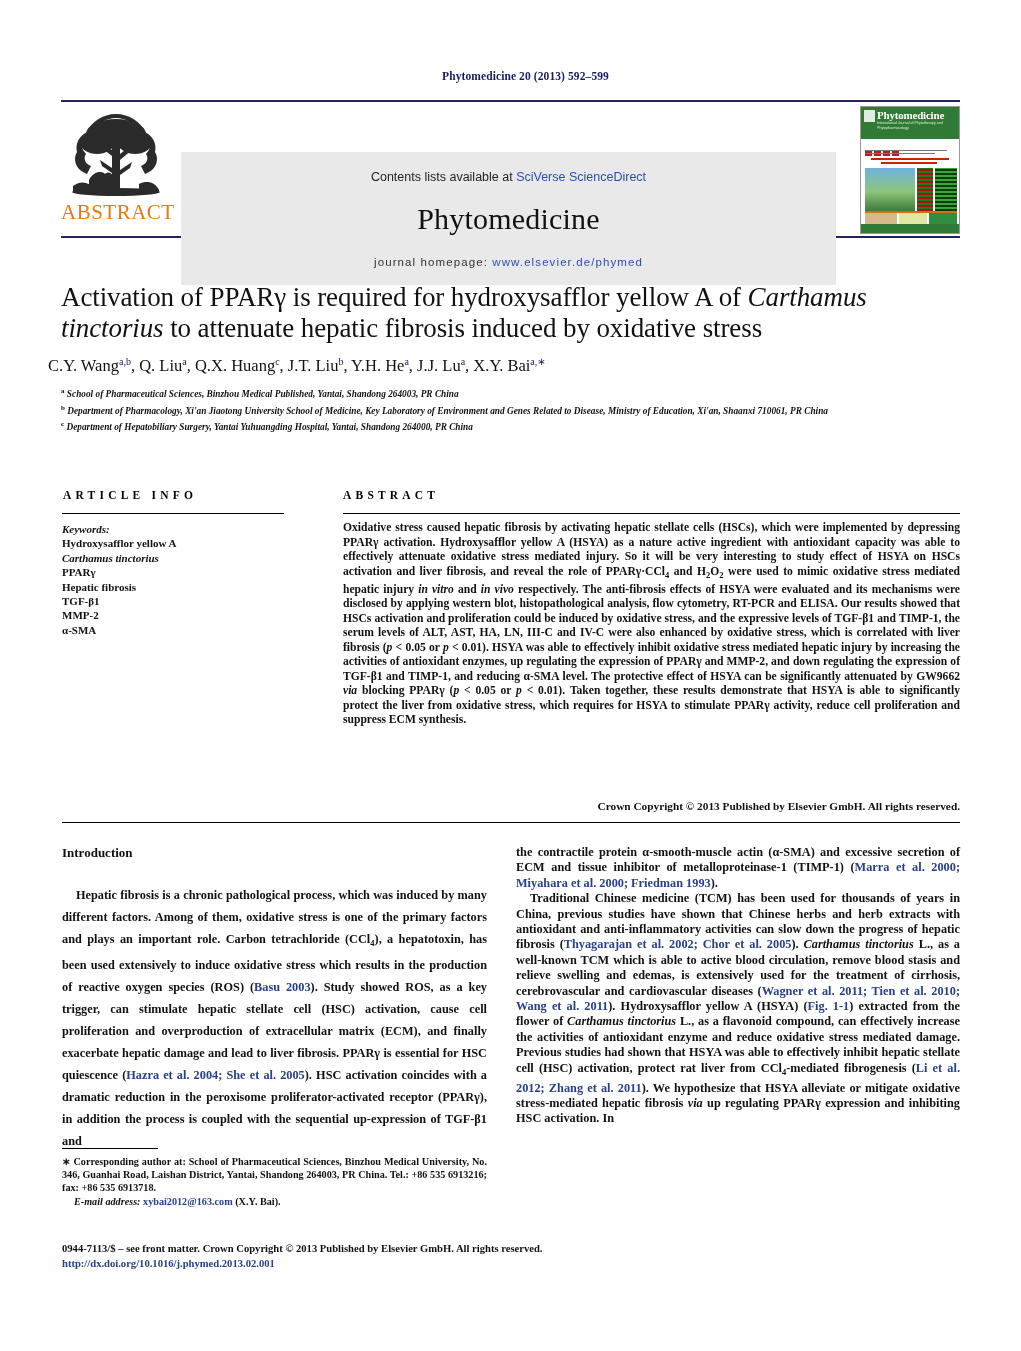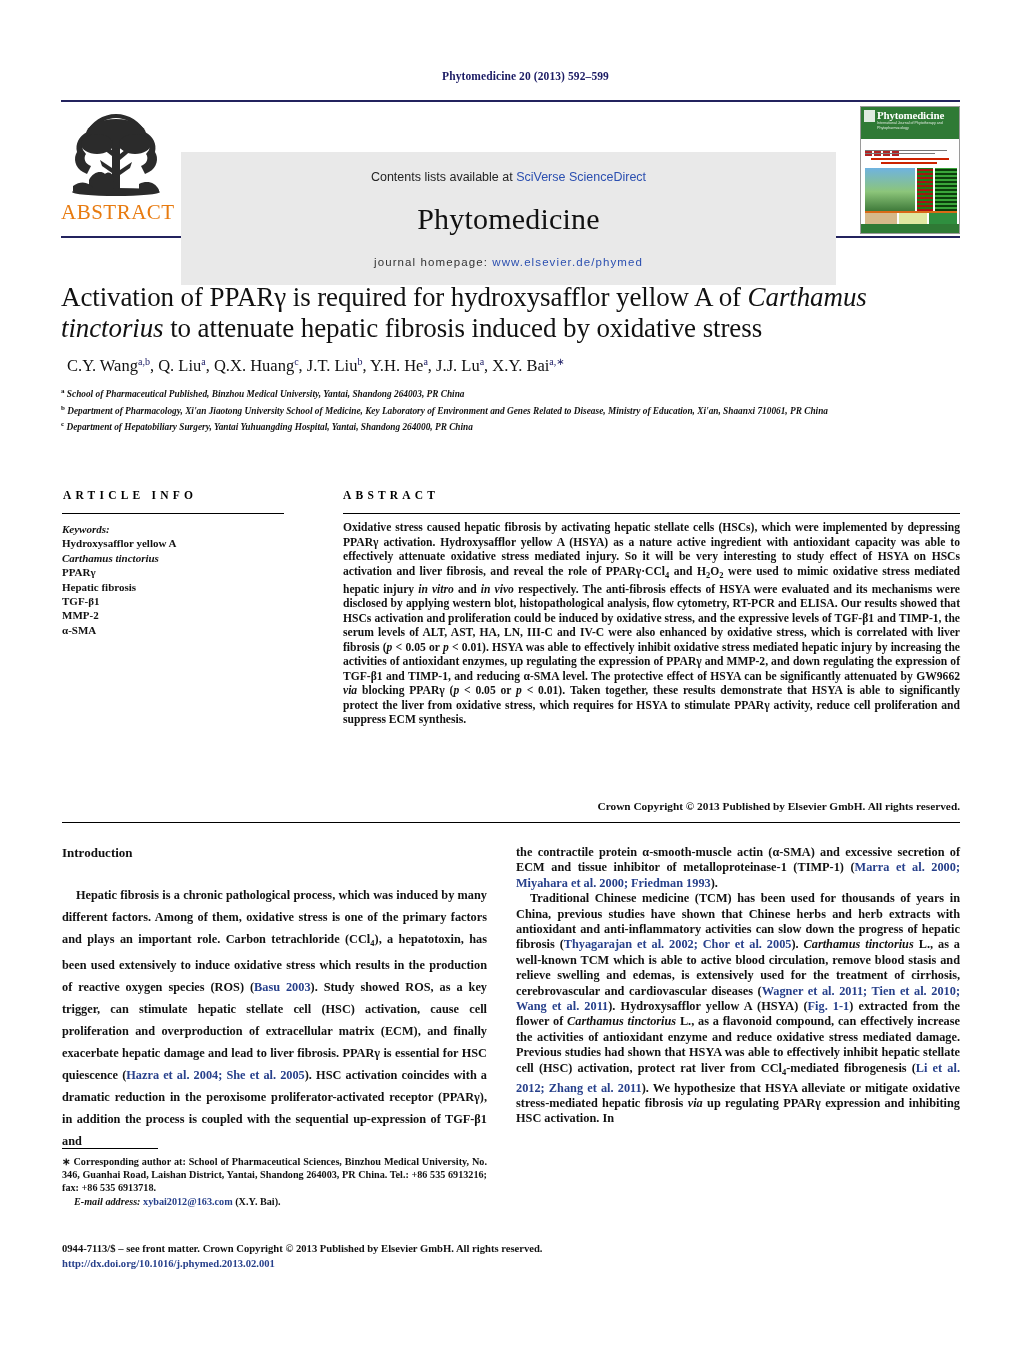--- a/index.html
+++ b/index.html
@@ -172,21 +172,21 @@
     font-size: 27px;
     font-weight: 400;
     line-height: 31px;
     color: #111;
     letter-spacing: -.1px;
   }
   h1.article-title .it { font-style: italic; }
 
   .authors {
     position: absolute;
-    left: 67px; top: 355px;
+    left: 48px; top: 355px;
     width: 880px;
     font-family: "Liberation Serif", serif;
     font-size: 16.5px;
     color: #111;
   }
   .authors sup { font-size: 10px; color: #1b1b64; vertical-align: super; }
 
   .affils {
     position: absolute;
     left: 61px; top: 385px;
@@ -422,21 +422,21 @@
     <span><span>C.Y. Wang</span><sup>a,b</sup></span>,
     <span><span>Q. Liu</span><sup>a</sup></span>,
     <span><span>Q.X. Huang</span><sup>c</sup></span>,
     <span><span>J.T. Liu</span><sup>b</sup></span>,
     <span><span>Y.H. He</span><sup>a</sup></span>,
     <span><span>J.J. Lu</span><sup>a</sup></span>,
     <span><span>X.Y. Bai</span><sup>a,∗</sup></span>
   </div>
 
   <div class="affils">
-    <div><sup>a</sup> <span>School of Pharmaceutical Published, Binzhou Medical University, Yantai, Shandong 264003, PR China</span></div>
+    <div><sup>a</sup> <span>School of Pharmaceutical Sciences, Binzhou Medical Published, Yantai, Shandong 264003, PR China</span></div>
     <div><sup>b</sup> <span>Department of Pharmacology, Xi'an Jiaotong University School of Medicine, Key Laboratory of Environment and Genes Related to Disease, Ministry of Education, Xi'an, Shaanxi 710061, PR China</span></div>
     <div><sup>c</sup> <span>Department of Hepatobiliary Surgery, Yantai Yuhuangding Hospital, Yantai, Shandong 264000, PR China</span></div>
   </div>
 
   <div class="colhead-left">ARTICLE INFO</div>
   <div class="colhead-right">ABSTRACT</div>
   <div class="rule-left"></div>
   <div class="rule-right"></div>
 
   <div class="keywords">

